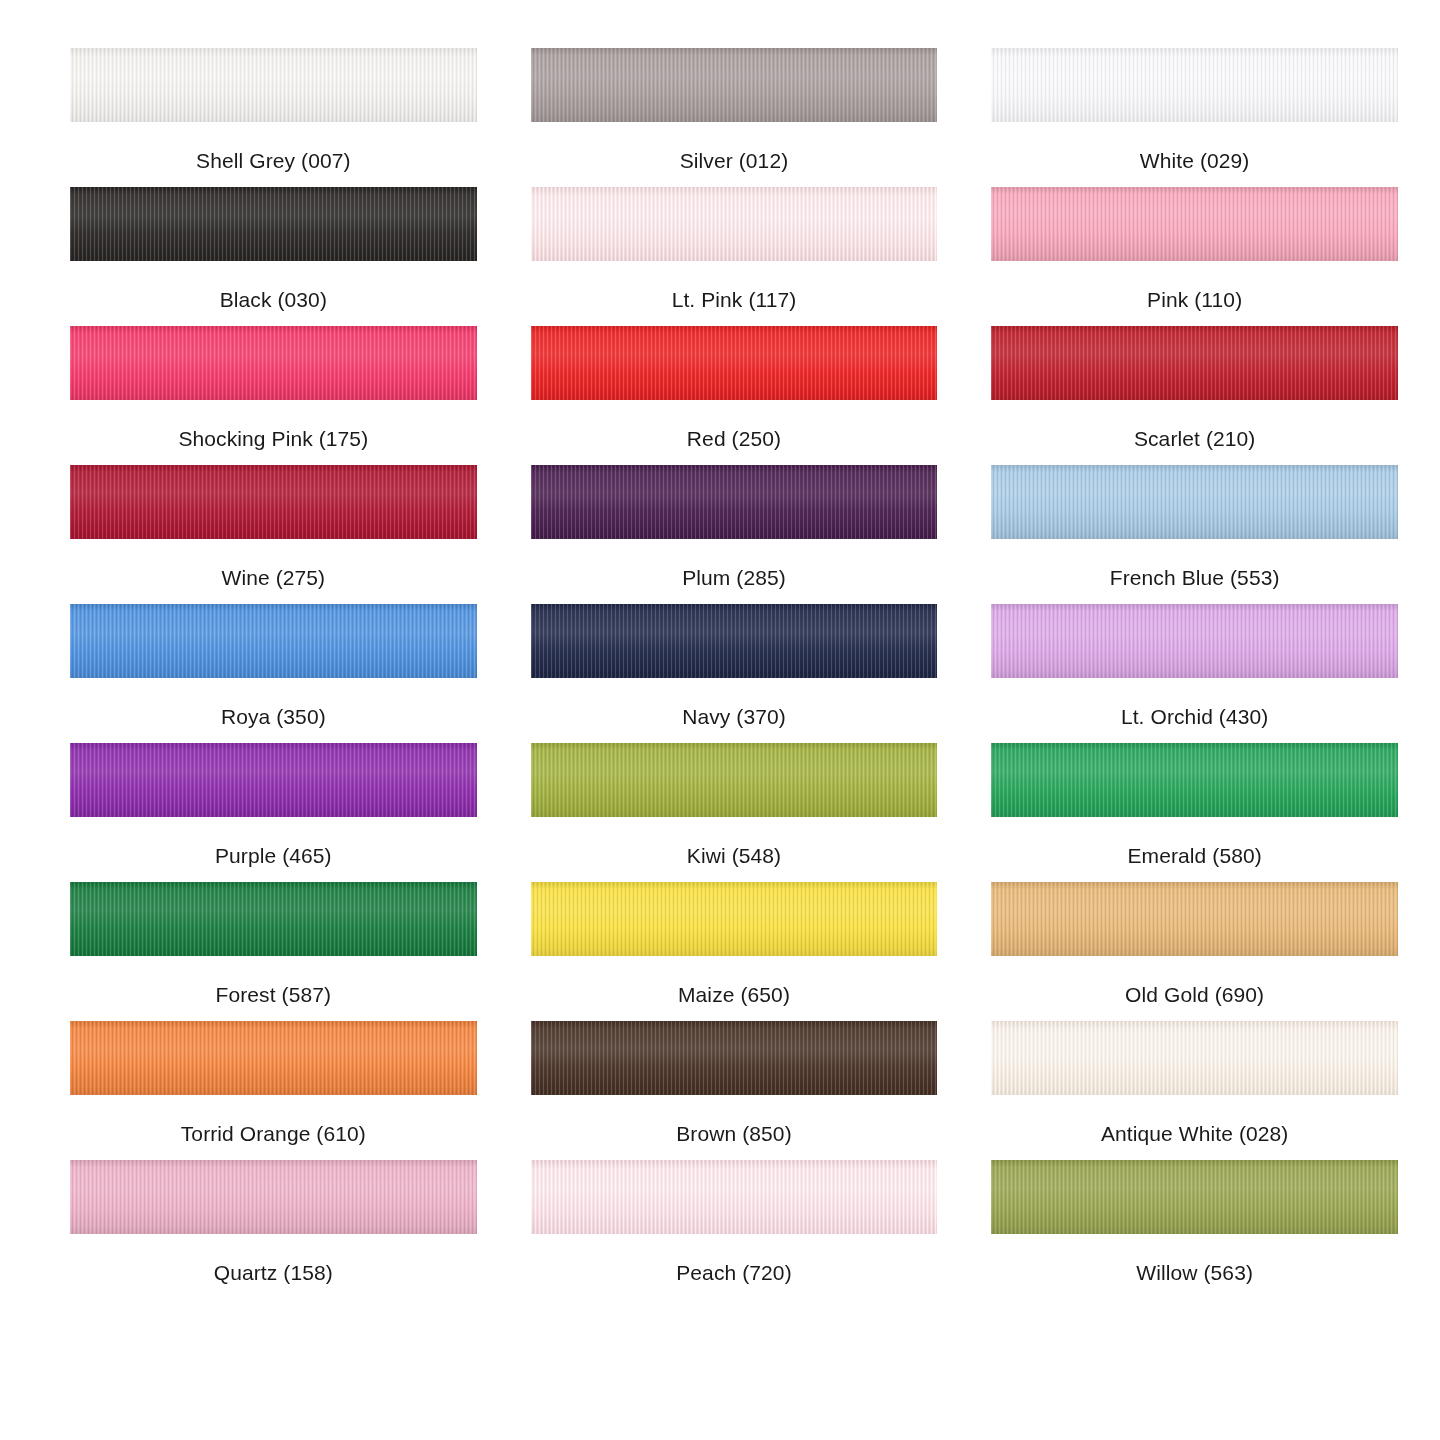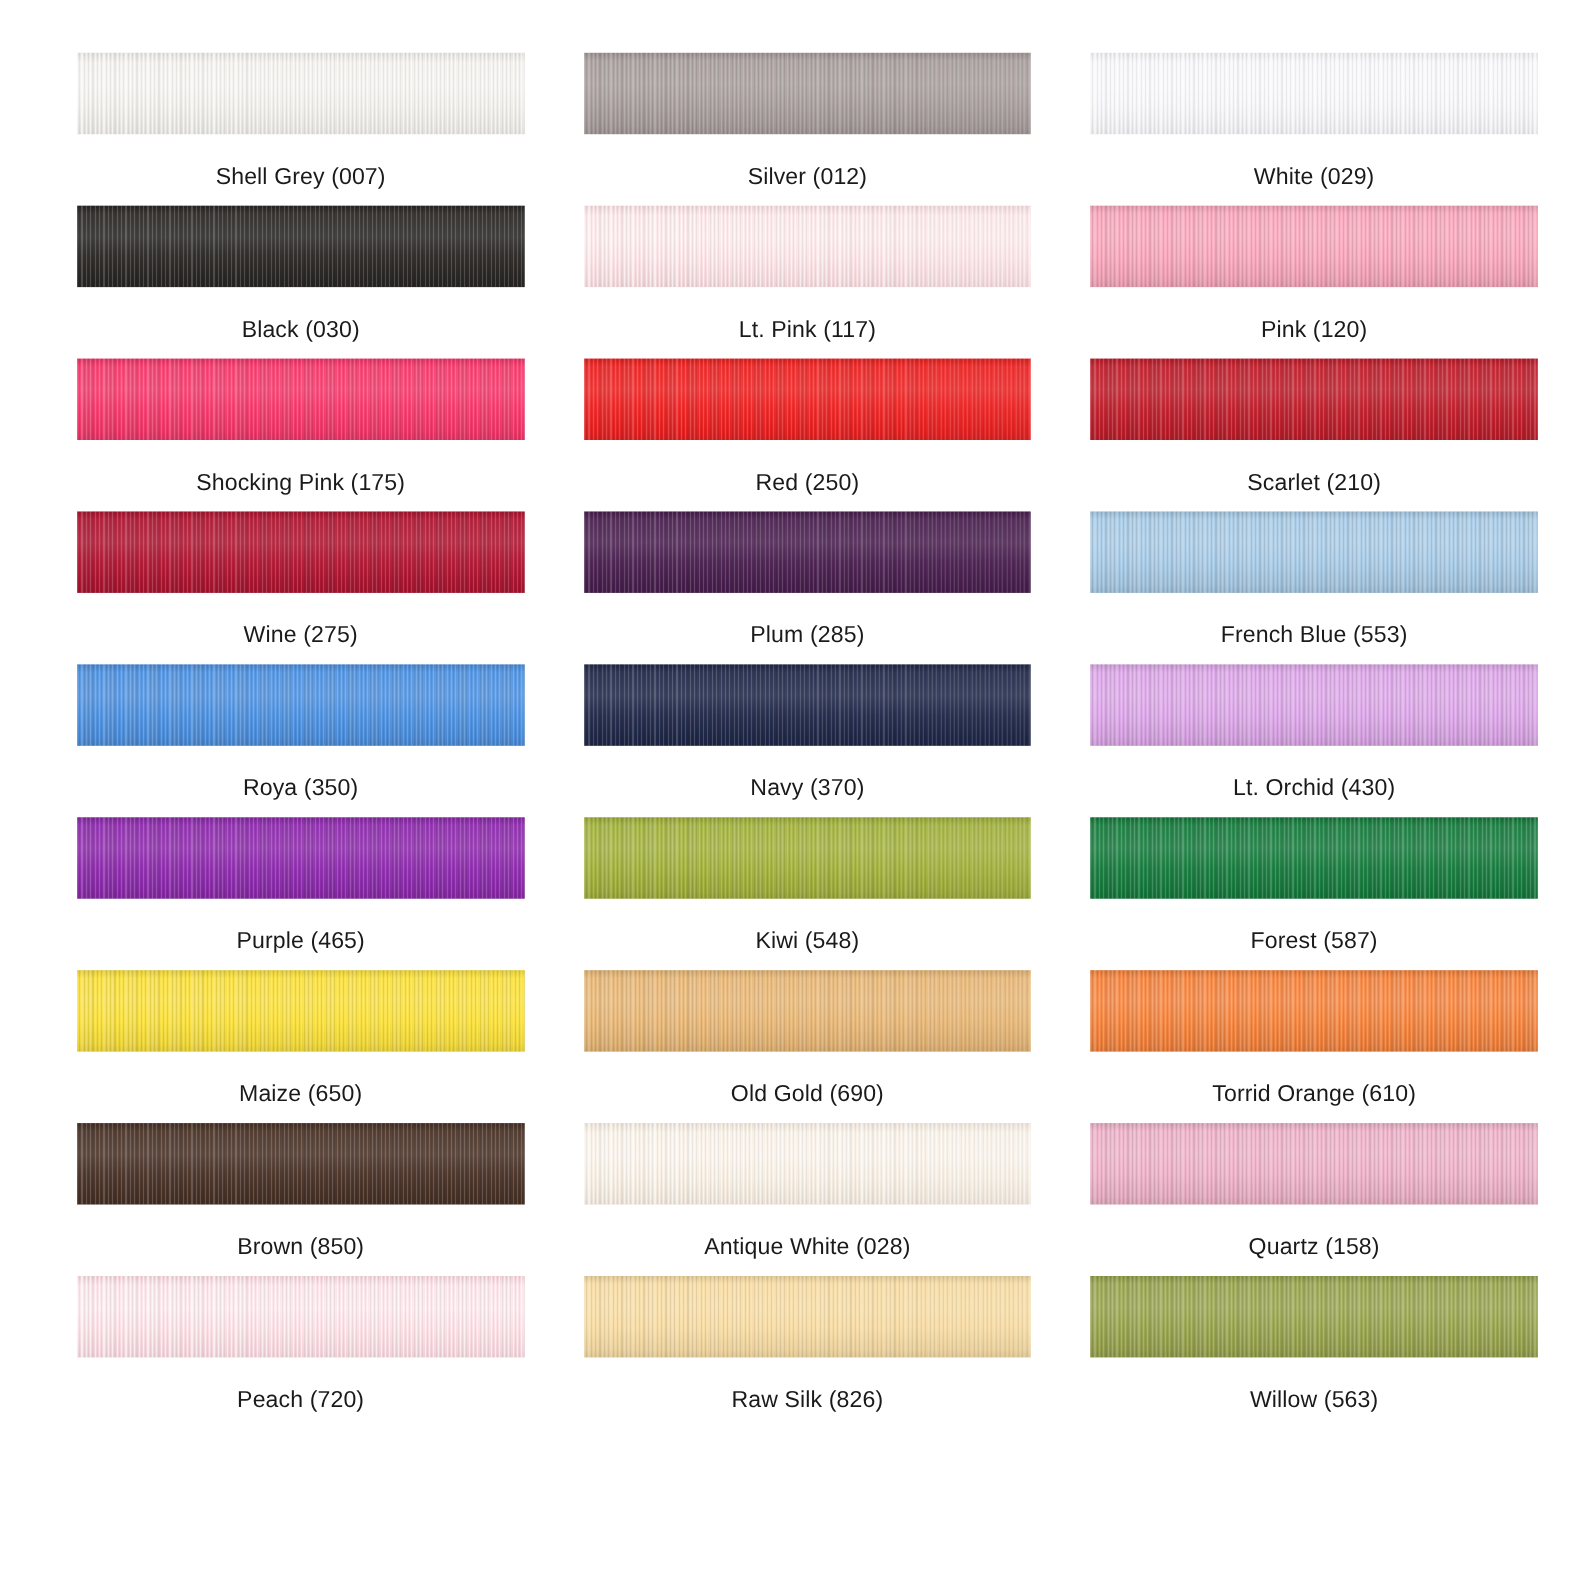--- a/index.html
+++ b/index.html
@@ -134,21 +134,21 @@
     <div class="swatch-cell">
       <div class="ribbon-wrap" title="Lt. Pink (117)">
         <div class="ribbon is-light" style="background-color: rgb(250, 223, 226);"></div>
       </div>
       <div class="swatch-label">Lt. Pink (117)</div>
     </div>
     <div class="swatch-cell">
       <div class="ribbon-wrap" title="Pink (150)">
         <div class="ribbon" style="background-color: rgb(248, 168, 188);"></div>
       </div>
-      <div class="swatch-label">Pink (120)</div>
+      <div class="swatch-label">Pink (110)</div>
     </div>
     <div class="swatch-cell">
       <div class="ribbon-wrap" title="Shocking Pink (175)">
         <div class="ribbon" style="background-color: rgb(246, 58, 109);"></div>
       </div>
       <div class="swatch-label">Shocking Pink (175)</div>
     </div>
     <div class="swatch-cell">
       <div class="ribbon-wrap" title="Red (250)">
         <div class="ribbon" style="background-color: rgb(238, 35, 35);"></div>
@@ -203,20 +203,26 @@
       </div>
       <div class="swatch-label">Purple (465)</div>
     </div>
     <div class="swatch-cell">
       <div class="ribbon-wrap" title="Kiwi (548)">
         <div class="ribbon" style="background-color: rgb(163, 178, 62);"></div>
       </div>
       <div class="swatch-label">Kiwi (548)</div>
     </div>
     <div class="swatch-cell">
+      <div class="ribbon-wrap" title="Emerald (580)">
+        <div class="ribbon" style="background-color: rgb(38, 166, 91);"></div>
+      </div>
+      <div class="swatch-label">Emerald (580)</div>
+    </div>
+    <div class="swatch-cell">
       <div class="ribbon-wrap" title="Forest (587)">
         <div class="ribbon" style="background-color: rgb(24, 125, 63);"></div>
       </div>
       <div class="swatch-label">Forest (587)</div>
     </div>
     <div class="swatch-cell">
       <div class="ribbon-wrap" title="Maize (650)">
         <div class="ribbon" style="background-color: rgb(249, 224, 64);"></div>
       </div>
       <div class="swatch-label">Maize (650)</div>
@@ -251,24 +257,18 @@
       </div>
       <div class="swatch-label">Quartz (158)</div>
     </div>
     <div class="swatch-cell">
       <div class="ribbon-wrap" title="Peach (720)">
         <div class="ribbon is-light" style="background-color: rgb(250, 220, 226);"></div>
       </div>
       <div class="swatch-label">Peach (720)</div>
     </div>
     <div class="swatch-cell">
-      <div class="ribbon-wrap" title="Raw Silk (826)">
-        <div class="ribbon" style="background-color: rgb(248, 221, 166);"></div>
-      </div>
-      <div class="swatch-label">Raw Silk (826)</div>
-    </div>
-    <div class="swatch-cell">
       <div class="ribbon-wrap" title="Willow (563)">
         <div class="ribbon" style="background-color: rgb(154, 165, 80);"></div>
       </div>
       <div class="swatch-label">Willow (563)</div>
     </div>
   </div>
 
 </body></html>

